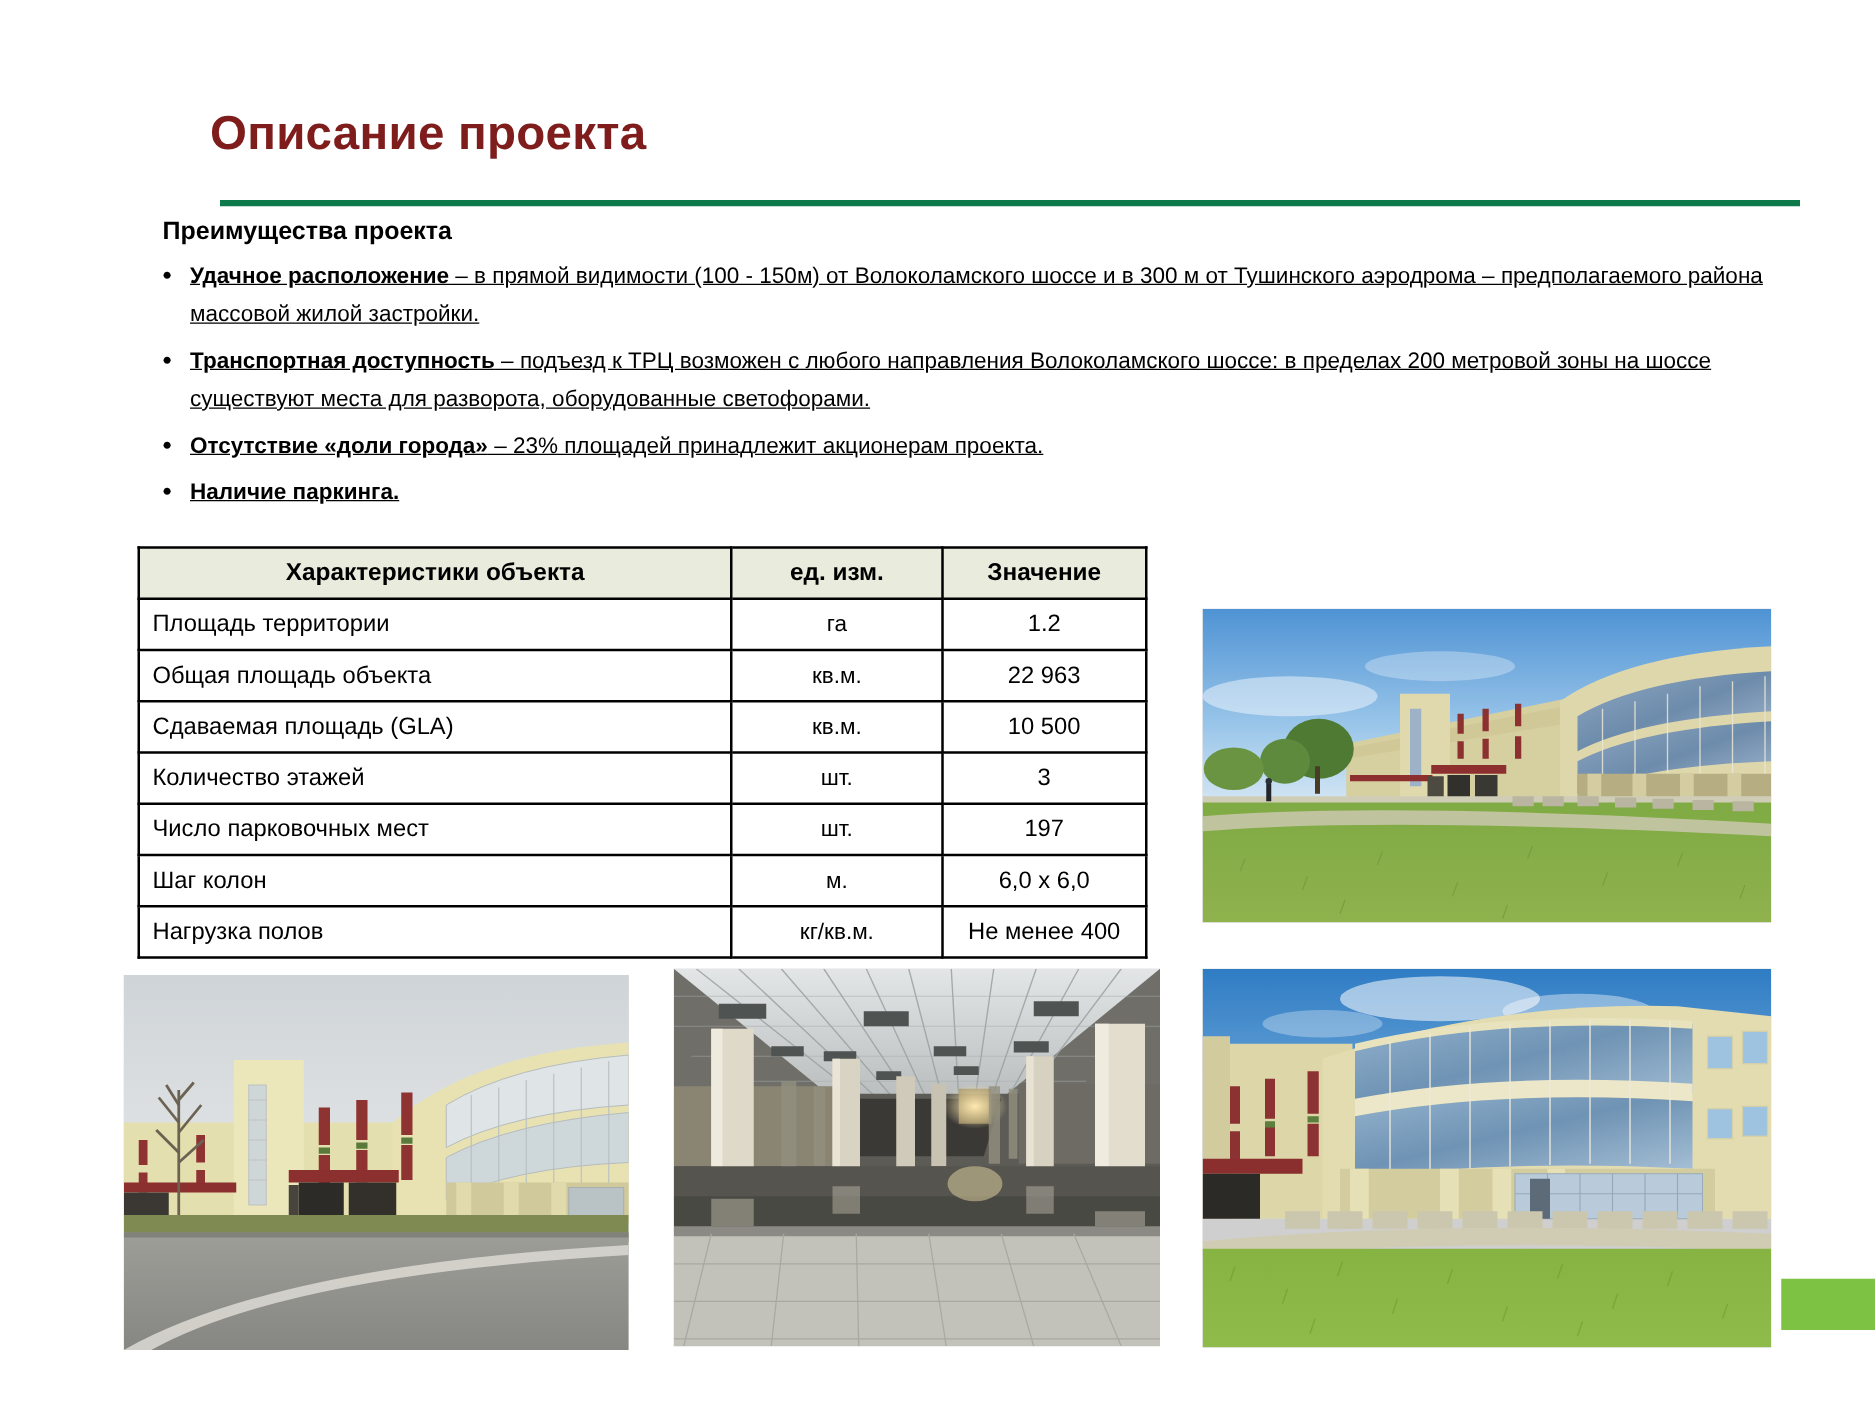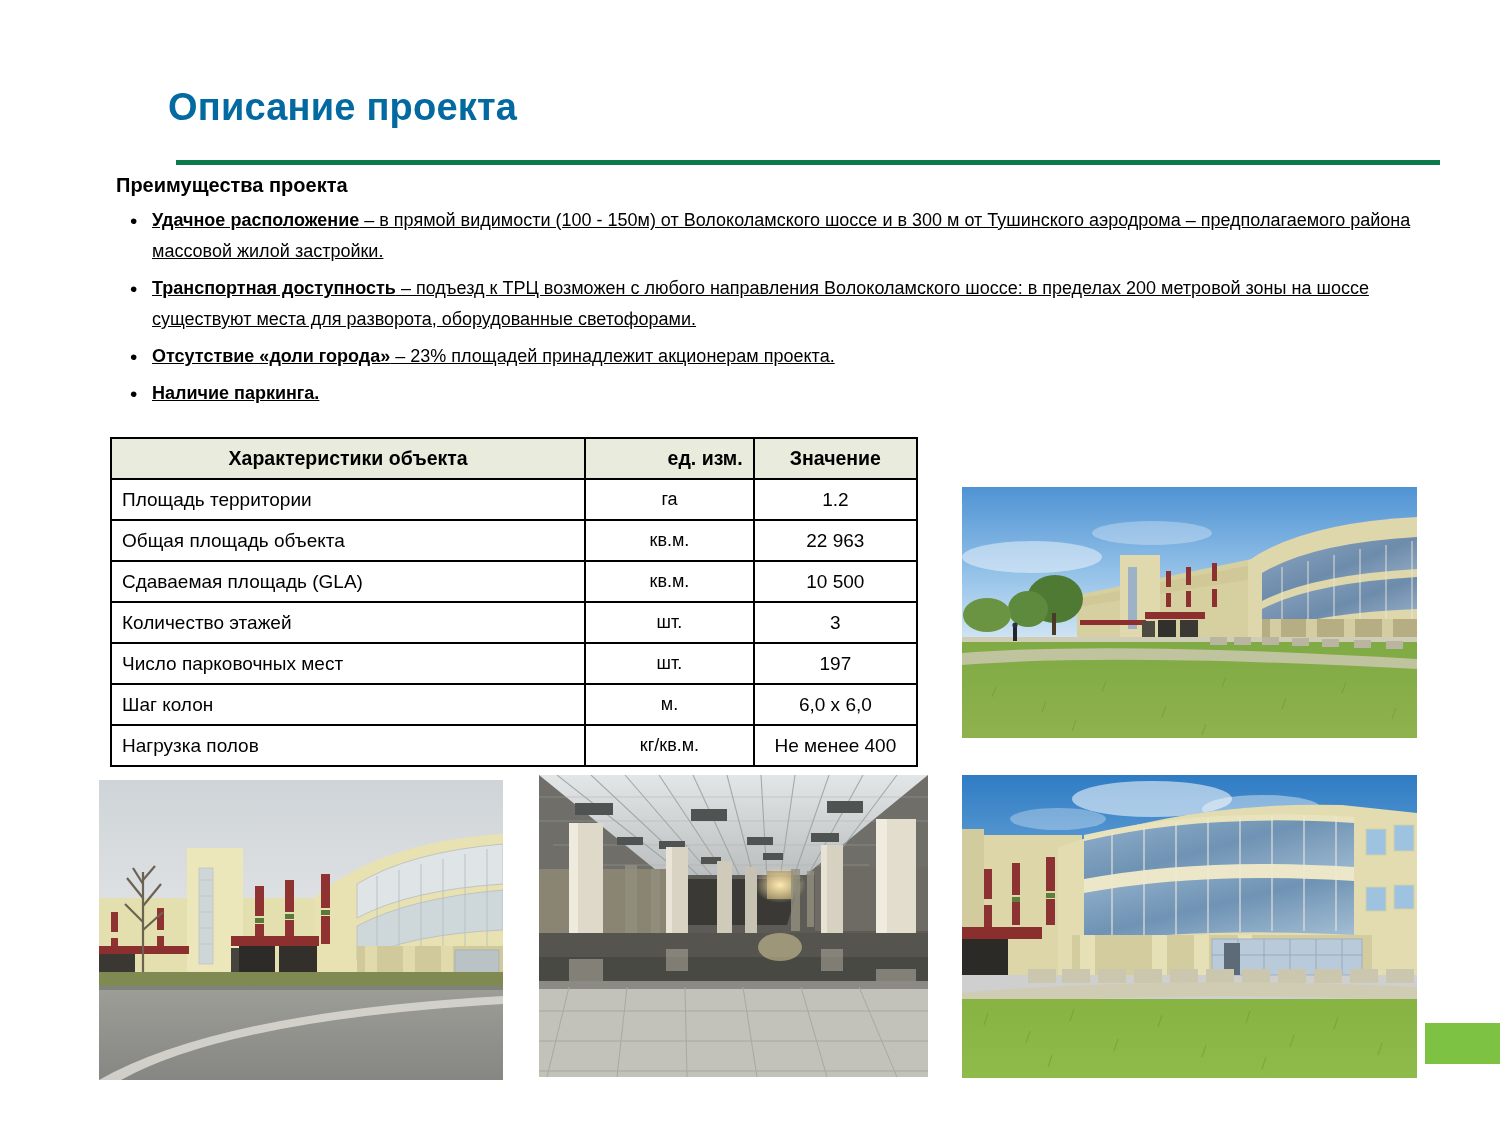--- a/index.html
+++ b/index.html
@@ -21,37 +21,37 @@
     background: #ffffff;
   }
 
   
   .slide-title {
     position: absolute;
     left: 168px;
     top: 86px;
     font-size: 38px;
     font-weight: bold;
-    color: #0369a1;
+    color: #7f1d1d;
     letter-spacing: 0.2px;
     white-space: nowrap;
   }
   .title-rule {
     position: absolute;
     left: 176px;
     top: 160px;
     width: 1264px;
     height: 5px;
     background: #0c7a4b;
   }
 
   
   .subhead {
     position: absolute;
-    left: 116px;
+    left: 130px;
     top: 172px;
     font-size: 20px;
     font-weight: bold;
     line-height: 26px;
     text-align: center;
   }
   .bullets {
     position: absolute;
     left: 126px;
     top: 205px;
@@ -97,21 +97,21 @@
     padding: 0 10px;
     box-sizing: border-box;
     font-weight: normal;
   }
   .spec-table thead th {
     background: #e9ecdc;
     font-weight: bold;
     font-size: 19.5px;
   }
   .col-name  { width: 456px; text-align: center; }
-  .col-unit  { width: 162px; text-align: right; }
+  .col-unit  { width: 162px; text-align: center; }
   .col-value { width: 157px; text-align: center; }
   .spec-table tbody td.col-name  { text-align: left; }
   .spec-table tbody td.col-unit  { text-align: center; font-size: 18px; margin-top: 24px; }
   .spec-table tbody td.col-value { text-align: center; }
 
   
   .photo {
     position: absolute;
     overflow: hidden;
     background: #cfcfcf;

